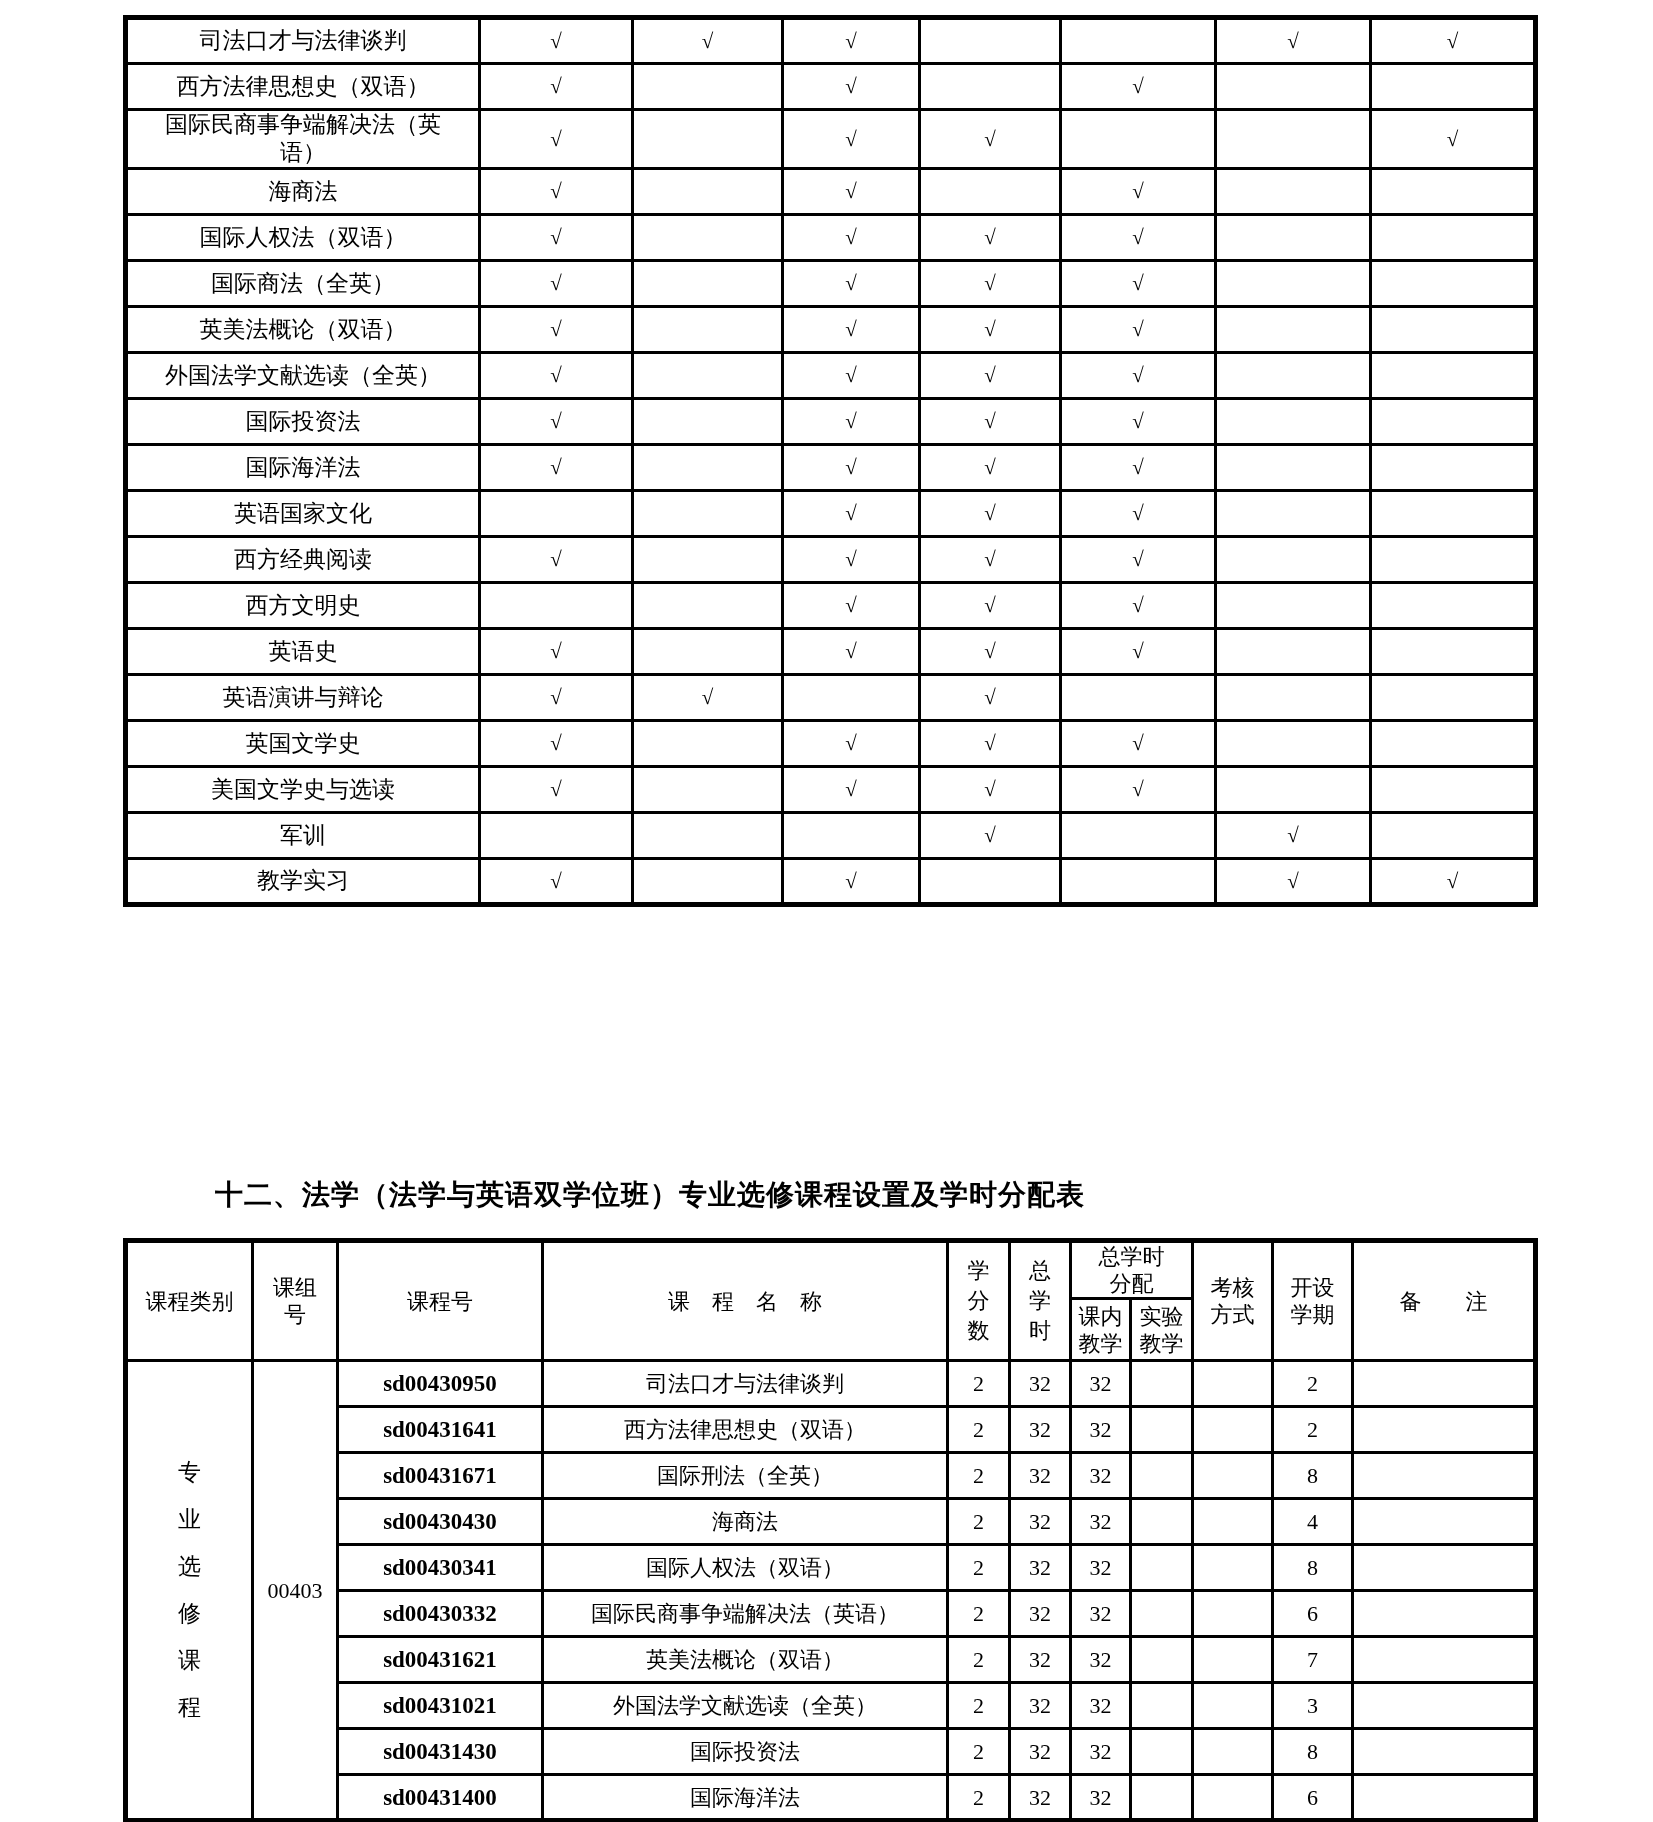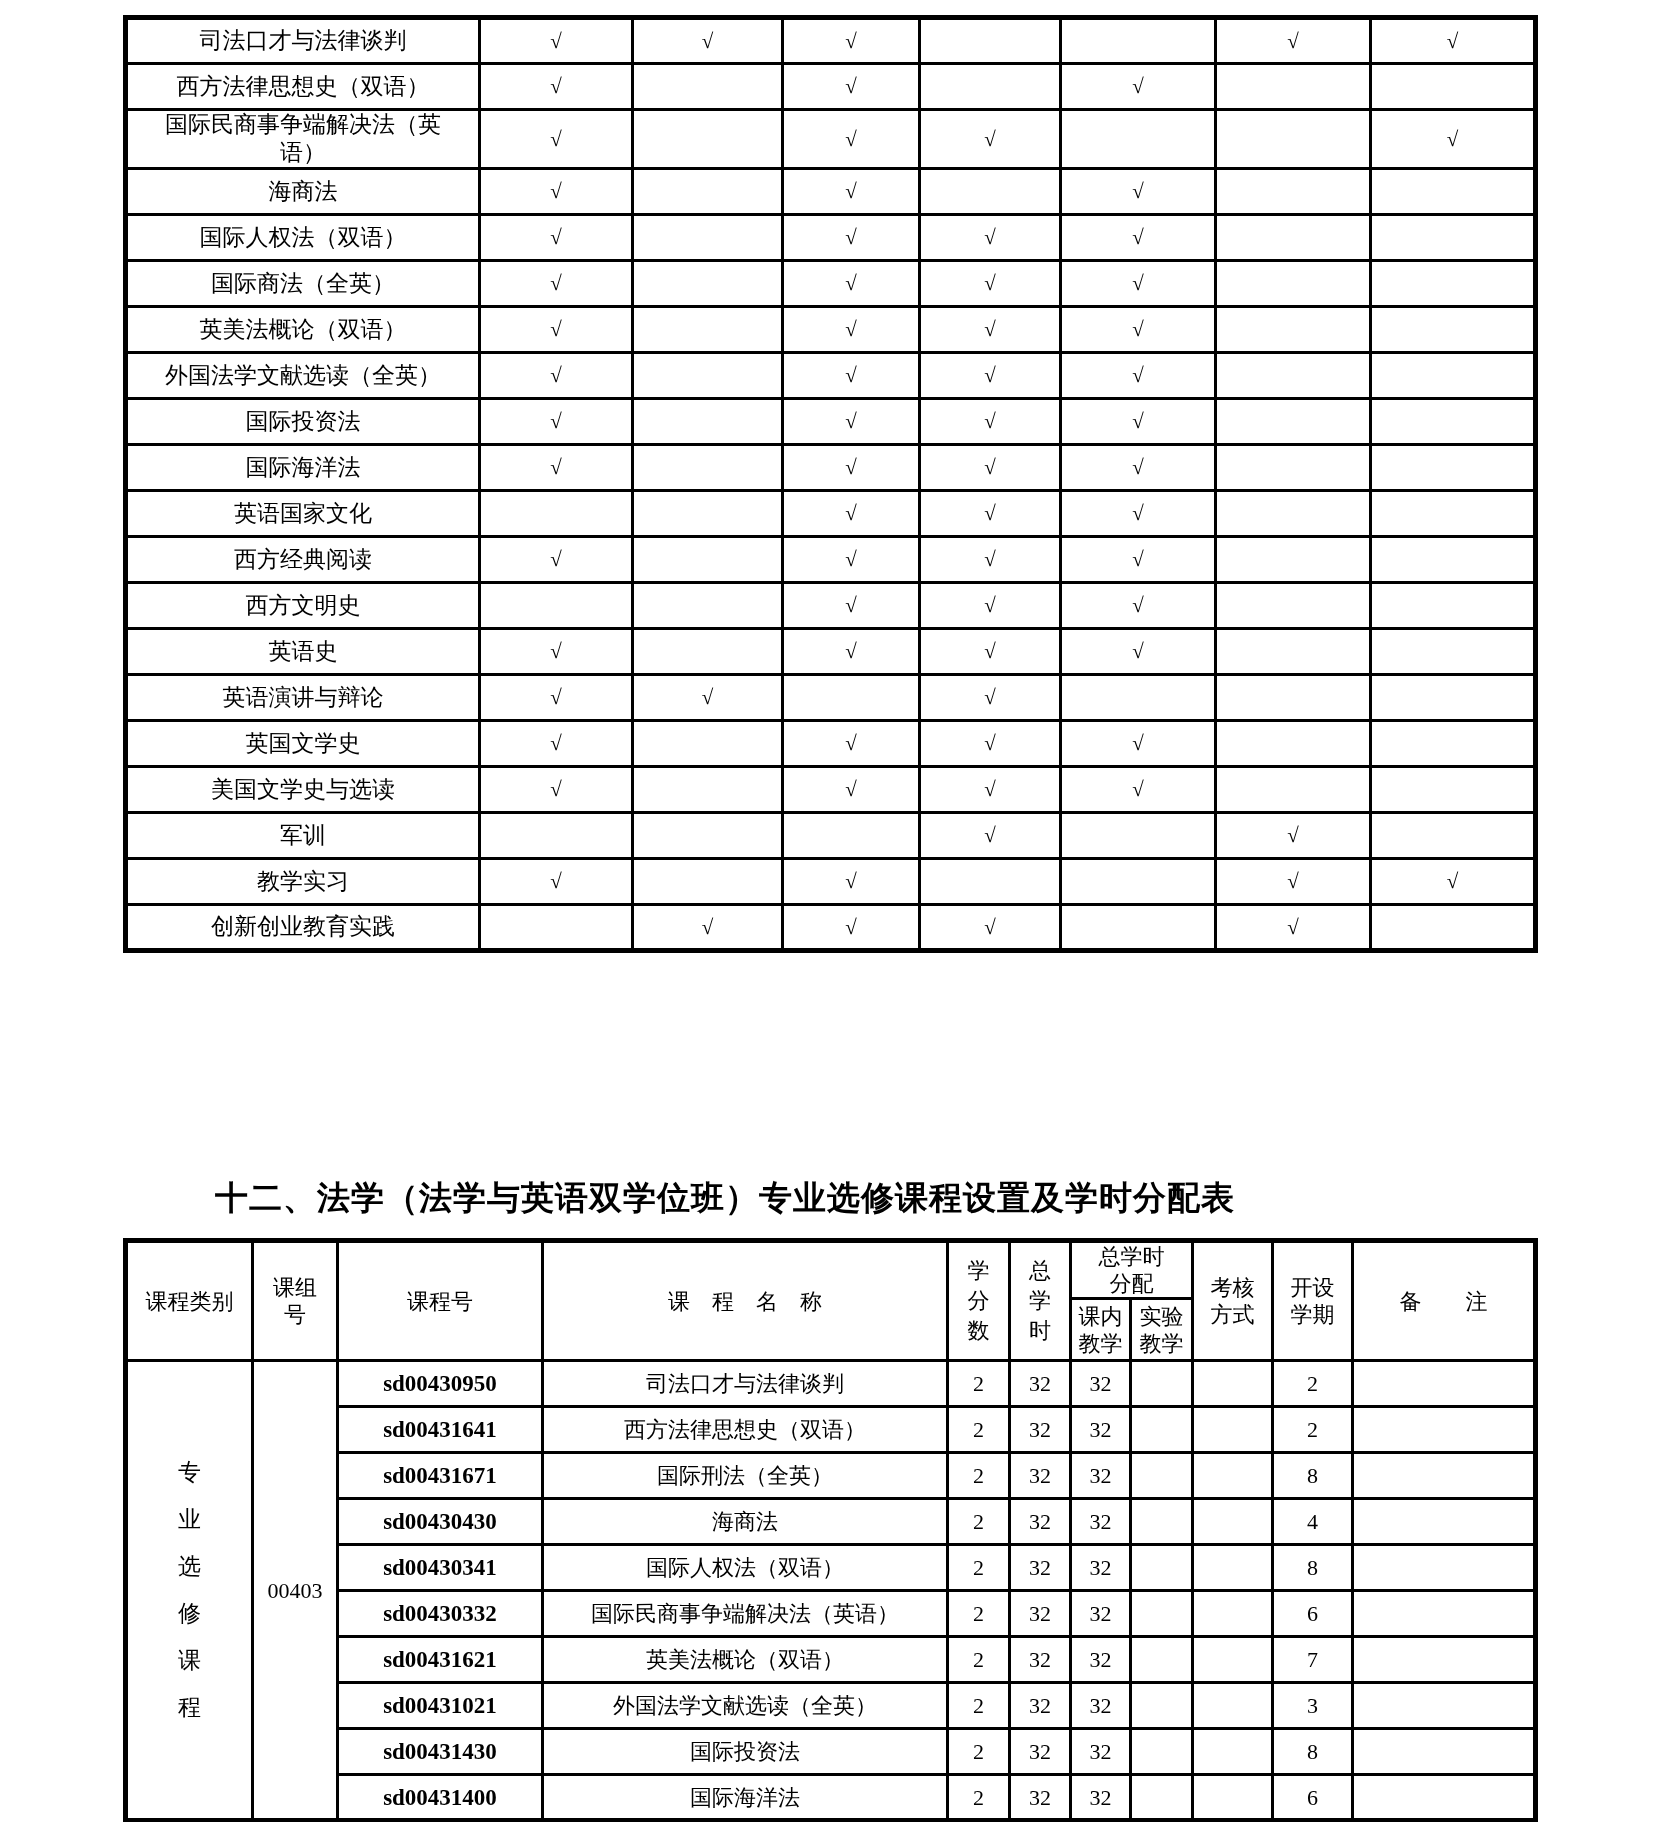--- a/index.html
+++ b/index.html
@@ -13,21 +13,21 @@
 
   
   .t1{position:absolute;left:123px;top:15px;width:1410px;border:5px solid #000;}
   .t1 tr{height:46px;}
   .t1 .name-cell{font-size:23px;line-height:28px;white-space:pre-line;}
   .t1 .check-cell{font-size:21px;}
 
   
   .title{
     position:absolute;left:215px;top:1176px;
-    font-size:33px;font-weight:bold;letter-spacing:1px;white-space:nowrap;
+    font-size:28px;font-weight:bold;letter-spacing:1px;white-space:nowrap;
   }
 
   
   .t2{position:absolute;left:123px;top:1238px;width:1410px;border:5px solid #000;}
   .t2 td{font-size:22px;line-height:27px;}
   .t2 .hdr{white-space:pre-line;}
   .t2 tr.hrowA{height:52px;}
   .t2 tr.hrowB{height:62px;}
   .t2 tr.drow{height:46px;}
   .t2 .vlabel{white-space:pre-line;line-height:47px;font-size:23px;}
@@ -256,30 +256,20 @@
         <td class="name-cell">教学实习</td>
         <td class="check-cell">√</td>
         <td class="check-cell"></td>
         <td class="check-cell">√</td>
         <td class="check-cell"></td>
         <td class="check-cell"></td>
         <td class="check-cell">√</td>
         <td class="check-cell">√</td>
       </tr>
 
-      <tr>
-        <td class="name-cell">创新创业教育实践</td>
-        <td class="check-cell"></td>
-        <td class="check-cell">√</td>
-        <td class="check-cell">√</td>
-        <td class="check-cell">√</td>
-        <td class="check-cell"></td>
-        <td class="check-cell">√</td>
-        <td class="check-cell"></td>
-      </tr>
 
     </tbody>
 </table>
 
 <div class="title">十二、法学（法学与英语双学位班）专业选修课程设置及学时分配表</div>
 
 <table class="t2">
   <colgroup>
     <col style="width:127px">
       <col style="width:85px">

